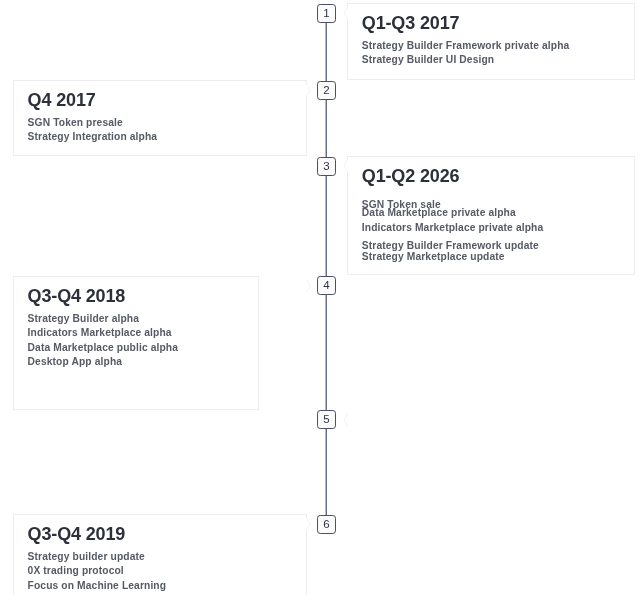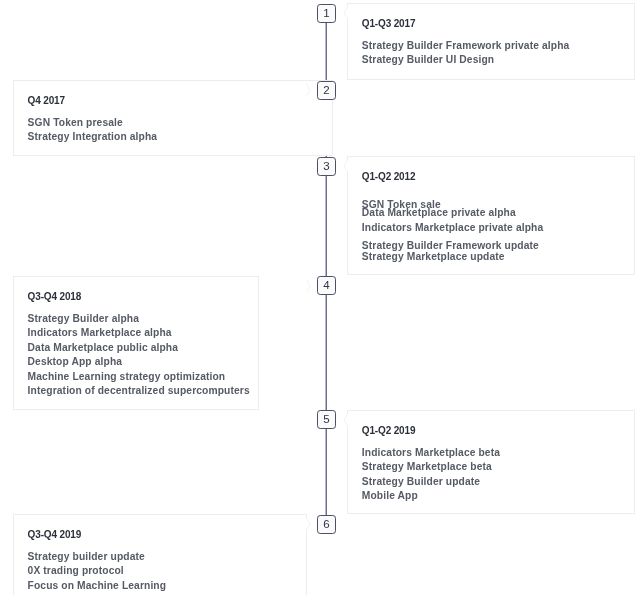--- a/index.html
+++ b/index.html
@@ -30,21 +30,21 @@
   }
 
   
   .card{
     position:absolute;box-sizing:border-box;
     background:#ffffff;border:1px solid #ededef;
     z-index:2;
   }
   .card .ttl{
     position:absolute;left:14px;top:13.5px;
-    font-size:10px;font-weight:700;color:#2c3039;
+    font-size:18px;font-weight:700;color:#2c3039;
     letter-spacing:-0.15px;white-space:nowrap;line-height:11px;
   }
   .card .ln{
     position:absolute;left:14px;
     font-size:10.25px;color:#555a64;white-space:nowrap;
     line-height:11px;letter-spacing:0.12px;font-weight:bold;
   }
 
   
   .notch{position:absolute;display:block;width:6px;height:14px;line-height:0;z-index:3;}
@@ -60,67 +60,58 @@
     <div class="ttl">Q1-Q3 2017</div>
     <div class="ln" style="top:35.50px">Strategy Builder Framework private alpha</div>
     <div class="ln" style="top:50.05px">Strategy Builder UI Design</div>
   </div>
   <span class="notch" style="left:341.9px;top:6.0px"><svg width="6" height="14" viewBox="0 0 6 14" overflow="visible">
         <rect x="4.6" y="0.9" width="1.6" height="12.2" fill="#ffffff"></rect>
         <path d="M5.7 0.6 L2.0 7.3 L5.7 12.9" fill="none" stroke="#f0f0f1" stroke-width="0.9"></path>
       </svg></span>
   <div class="badge" style="top:4px">1</div>
 
-  <div class="card left" style="left:12.6px;top:80px;width:320px;height:76px">
+  <div class="card left" style="left:12.6px;top:80px;width:294px;height:76px">
     <div class="ttl">Q4 2017</div>
     <div class="ln" style="top:35.50px">SGN Token presale</div>
     <div class="ln" style="top:50.05px">Strategy Integration alpha</div>
   </div>
   <span class="notch" style="left:305.6px;top:83.0px"><svg width="6" height="14" viewBox="0 0 6 14" overflow="visible">
         <rect x="-0.2" y="0.9" width="1.6" height="12.2" fill="#ffffff"></rect>
         <path d="M0.3 0.6 L4.0 7.3 L0.3 12.9" fill="none" stroke="#f0f0f1" stroke-width="0.9"></path>
       </svg></span>
   <div class="badge" style="top:81px">2</div>
 
   <div class="card right" style="left:346.8px;top:156px;width:288.5px;height:119px">
-    <div class="ttl">Q1-Q2 2012</div>
+    <div class="ttl">Q1-Q2 2026</div>
     <div class="ln" style="top:42px">SGN Token sale</div>
     <div class="ln" style="top:50.05px">Data Marketplace private alpha</div>
     <div class="ln" style="top:64.60px">Indicators Marketplace private alpha</div>
     <div class="ln" style="top:83px">Strategy Builder Framework update</div>
     <div class="ln" style="top:93.70px">Strategy Marketplace update</div>
   </div>
   <span class="notch" style="left:341.9px;top:159.0px"><svg width="6" height="14" viewBox="0 0 6 14" overflow="visible">
         <rect x="4.6" y="0.9" width="1.6" height="12.2" fill="#ffffff"></rect>
         <path d="M5.7 0.6 L2.0 7.3 L5.7 12.9" fill="none" stroke="#f0f0f1" stroke-width="0.9"></path>
       </svg></span>
   <div class="badge" style="top:157px">3</div>
 
   <div class="card left" style="left:12.6px;top:276px;width:246px;height:134px">
     <div class="ttl">Q3-Q4 2018</div>
     <div class="ln" style="top:35.50px">Strategy Builder alpha</div>
     <div class="ln" style="top:50.05px">Indicators Marketplace alpha</div>
     <div class="ln" style="top:64.60px">Data Marketplace public alpha</div>
     <div class="ln" style="top:79.15px">Desktop App alpha</div>
-    <div class="ln" style="top:93.70px">Machine Learning strategy optimization</div>
-    <div class="ln" style="top:108.25px">Integration of decentralized supercomputers</div>
   </div>
   <span class="notch" style="left:305.6px;top:279.0px"><svg width="6" height="14" viewBox="0 0 6 14" overflow="visible">
         <rect x="-0.2" y="0.9" width="1.6" height="12.2" fill="#ffffff"></rect>
         <path d="M0.3 0.6 L4.0 7.3 L0.3 12.9" fill="none" stroke="#f0f0f1" stroke-width="0.9"></path>
       </svg></span>
   <div class="badge" style="top:276px">4</div>
 
-  <div class="card right" style="left:346.8px;top:410px;width:288.5px;height:104px">
-    <div class="ttl">Q1-Q2 2019</div>
-    <div class="ln" style="top:35.50px">Indicators Marketplace beta</div>
-    <div class="ln" style="top:50.05px">Strategy Marketplace beta</div>
-    <div class="ln" style="top:64.60px">Strategy Builder update</div>
-    <div class="ln" style="top:79.15px">Mobile App</div>
-  </div>
   <span class="notch" style="left:341.9px;top:413.0px"><svg width="6" height="14" viewBox="0 0 6 14" overflow="visible">
         <rect x="4.6" y="0.9" width="1.6" height="12.2" fill="#ffffff"></rect>
         <path d="M5.7 0.6 L2.0 7.3 L5.7 12.9" fill="none" stroke="#f0f0f1" stroke-width="0.9"></path>
       </svg></span>
   <div class="badge" style="top:410px">5</div>
 
   <div class="card left" style="left:12.6px;top:514px;width:294px;height:84px">
     <div class="ttl">Q3-Q4 2019</div>
     <div class="ln" style="top:35.50px">Strategy builder update</div>
     <div class="ln" style="top:50.05px">0X trading protocol</div>

